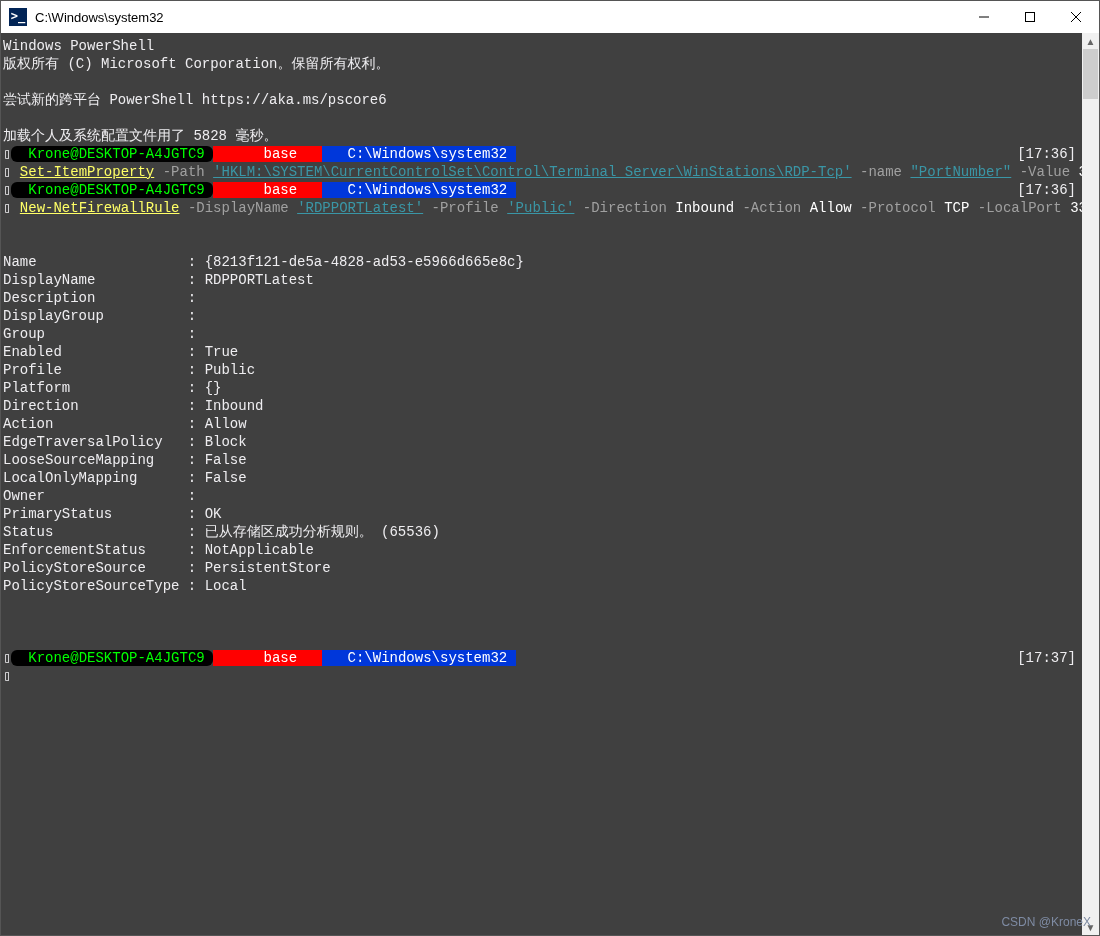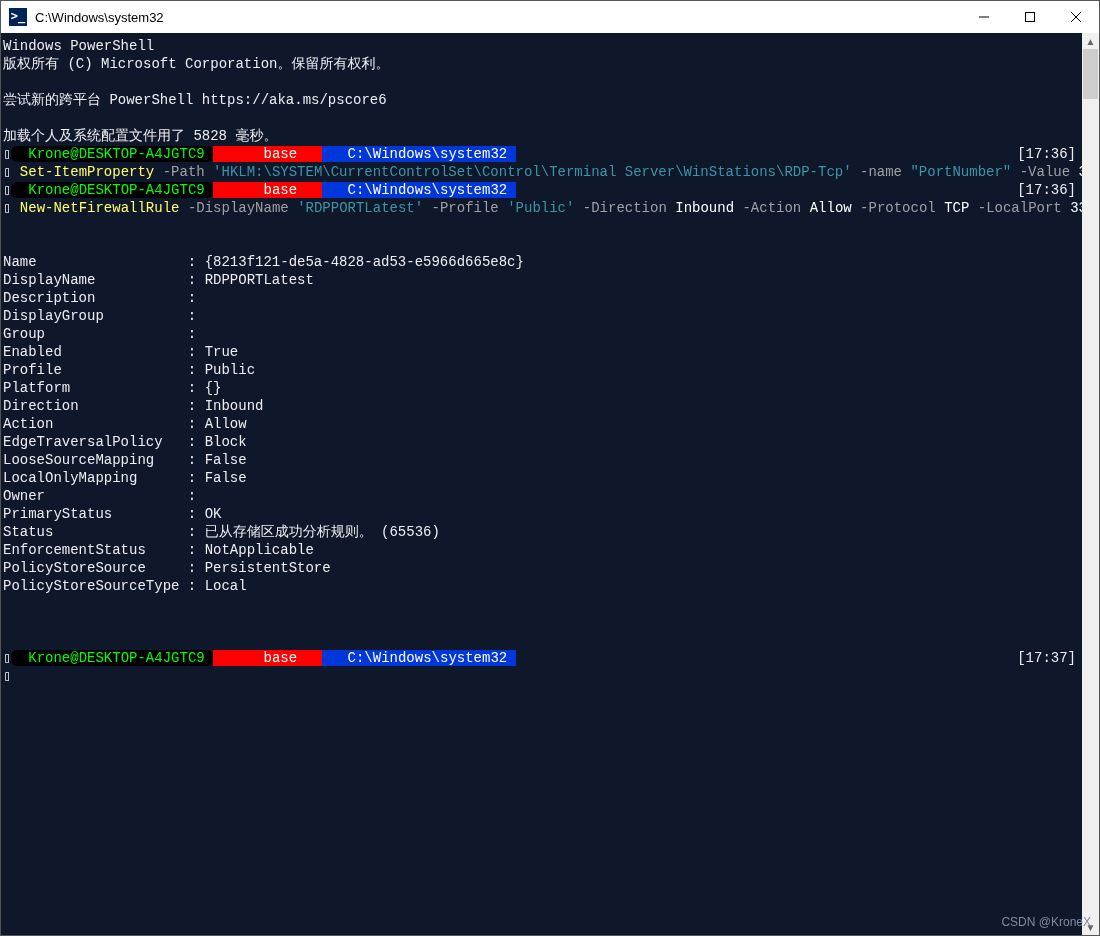--- a/index.html
+++ b/index.html
@@ -7,35 +7,35 @@
   .window { width: 1100px; height: 936px; background: #ffffff; display: flex; flex-direction: column; border: 1px solid #555; }
   
   .titlebar { height: 32px; background: #ffffff; display: flex; align-items: center; padding: 0 0 0 8px; }
   .titlebar .icon-box { width: 18px; height: 18px; background: #012456; display: flex; align-items: center; justify-content: center; margin-right: 8px; }
   .titlebar .icon-box span { color: #fff; font-size: 12px; font-weight: bold; font-family: Consolas, monospace; transform: translateY(-1px); }
   .titlebar .title { flex: 0 0 auto; font-size: 13px; color: #000; }
   .titlebar .spacer { flex: 1; }
   .titlebar .wbtn { width: 46px; height: 32px; display: flex; align-items: center; justify-content: center; color: #000; font-size: 14px; }
   .titlebar .wbtn svg { stroke: #000; }
   
-  .term-wrap { flex: 1; display: flex; background: #0f172a; position: relative; }
+  .term-wrap { flex: 1; display: flex; background: #404040; position: relative; }
   .term { flex: 1; padding: 4px 2px; color: #eeedf0; font-family: Consolas, "Courier New", monospace; font-size: 14px; line-height: 18px; white-space: pre; overflow: hidden; }
   .scrollbar { width: 17px; background: #f0f0f0; position: relative; }
   .scrollbar .thumb { position: absolute; top: 16px; left: 1px; right: 1px; height: 50px; background: #cdcdcd; }
   .scrollbar .arrow { position: absolute; left: 0; right: 0; height: 16px; display:flex; align-items:center; justify-content:center; color:#666; font-size:10px;}
   .scrollbar .arrow.up { top:0; }
   .scrollbar .arrow.down { bottom:0; }
   
   .bg-black { background: #000000; color: #00ff00; border-radius: 6px; }
   .bg-red   { background: #ff0000; color: #ffffff; text-align: right; }
   .bg-blue  { background: #0037da; color: #ffffff; }
   .c-white  { color: #ffffff; }
   .c-gray   { color: #a0a0a0; }
-  .c-yellow { color: #ffff66; }
-  .c-teal   { color: #3a96a6; }
+  .c-yellow { color: #ffff66; text-decoration: underline; }
+  .c-teal   { color: #3a96a6; text-decoration: underline; }
   .watermark { position: absolute; bottom: 6px; right: 8px; color: #7e8ba3; font-size: 12px; font-family: Arial, sans-serif; }
   .row { display: block; }
   .prompt-row { display: flex; }
   .prompt-row .left { flex: 0 0 auto; }
   .prompt-row .mid { flex: 1; }
   .prompt-row .time { flex: 0 0 auto; padding-right: 4px; }
   .glyph { color: #eeedf0; }
 </style>
 </head>
 <body>

